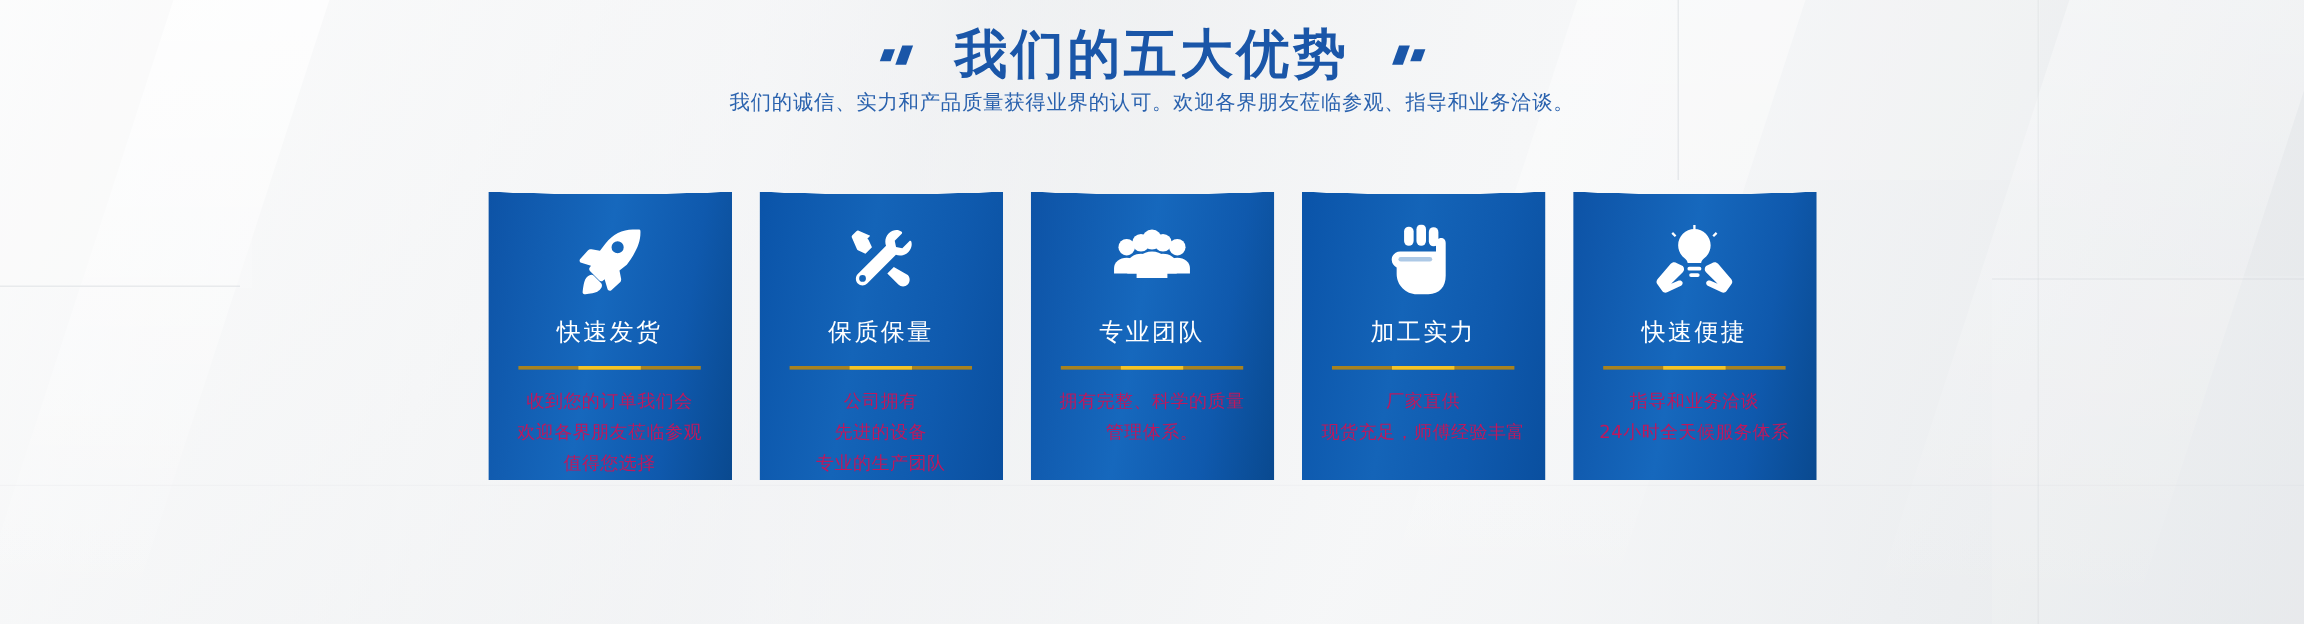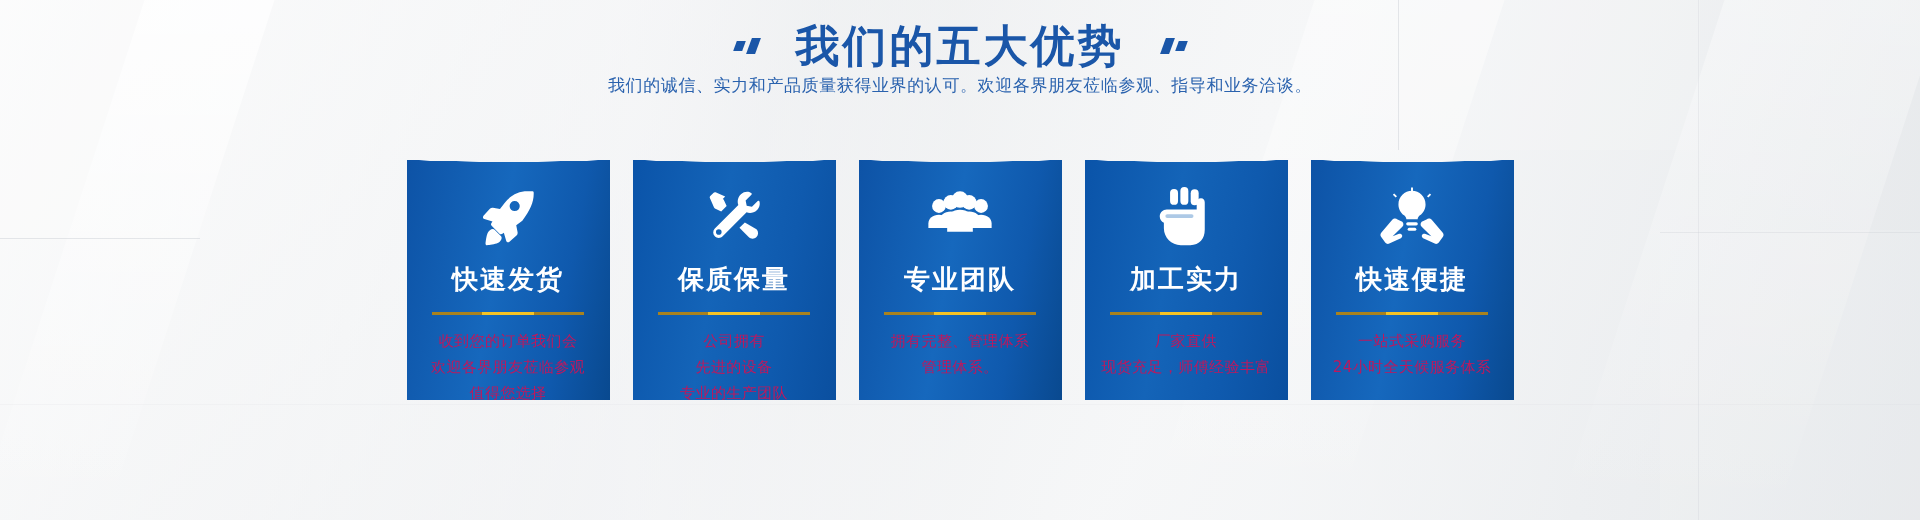--- a/index.html
+++ b/index.html
@@ -107,22 +107,22 @@
   .icon-wrap {
     height: 62px;
     display: flex;
     align-items: center;
     justify-content: center;
   }
   .icon-wrap svg { display: block; }
 
   .card-title {
     margin-top: 16px;
-    font-size: 26px;
-    font-weight: bold;
+    font-size: 20px;
+    font-weight: normal;
     letter-spacing: 2px;
     line-height: 1.2;
   }
 
   .divider {
     position: relative;
     width: 152px;
     height: 3px;
     margin: 17px auto 0;
     background: #a8821f;
@@ -227,21 +227,21 @@
         <path d="M26 22c-7 0-12.5 4.4-12.5 10.5V40h25v-7.5C38.5 26.4 33 22 26 22z"></path>
         <circle cx="46" cy="12" r="8"></circle>
         <path d="M46 22c-7 0-12.5 4.4-12.5 10.5V40h25v-7.5C58.5 26.4 53 22 46 22z"></path>
         <circle cx="36" cy="9" r="9"></circle>
         <path d="M36 20c-8 0-14 5-14 12v12h28V32c0-7-6-12-14-12z"></path>
       </svg>
     </div>
     <div class="card-title">专业团队</div>
     <div class="divider"></div>
     <div class="card-desc">
-      <div>拥有完整、管理体系</div>
+      <div>拥有完整、科学的质量</div>
       <div>管理体系。</div>
     </div>
   </div>
 
   <div class="card">
     <div class="card-bg"></div>
     <div class="icon-wrap">
       <svg width="58" height="60" viewBox="0 0 60 64" fill="#ffffff">
         <rect x="13" y="2" width="8.5" height="17" rx="4.2"></rect>
         <rect x="24" y="0" width="8.5" height="19" rx="4.2"></rect>
@@ -266,18 +266,18 @@
         <rect x="28" y="36.5" width="12" height="3.2" rx="1.6"></rect>
         <rect x="29.5" y="42" width="9" height="3.2" rx="1.6"></rect>
         <path d="M33 0.5h2v4h-2zM52.4 6.6l1.4 1.4-2.9 2.9-1.4-1.4zM14.2 8l1.4-1.4 2.9 2.9-1.4 1.4z"></path>
         <path d="M19 33.5c-1.6-1.4-4-1.2-5.4.4L2.2 47.2c-1 1.2-1.1 2.9-.2 4.2l4.3 6c1 1.3 2.7 1.8 4.2 1.1l12-5.6c1.2-.6 1.7-2 1.2-3.2-.5-1.2-1.9-1.8-3.1-1.3l-6.6 2.6 10-9.8c1.5-1.5 1.5-3.9 0-5.4L19 33.5z"></path>
         <path d="M49 33.5c1.6-1.4 4-1.2 5.4.4l11.4 13.3c1 1.2 1.1 2.9.2 4.2l-4.3 6c-1 1.3-2.7 1.8-4.2 1.1l-12-5.6c-1.2-.6-1.7-2-1.2-3.2.5-1.2 1.9-1.8 3.1-1.3l6.6 2.6-10-9.8c-1.5-1.5-1.5-3.9 0-5.4L49 33.5z"></path>
       </svg>
     </div>
     <div class="card-title">快速便捷</div>
     <div class="divider"></div>
     <div class="card-desc">
-      <div>一站式采购服务</div>
+      <div>指导和业务洽谈</div>
       <div>24小时全天候服务体系</div>
     </div>
   </div>
 
 </div>
 
 </body></html>

